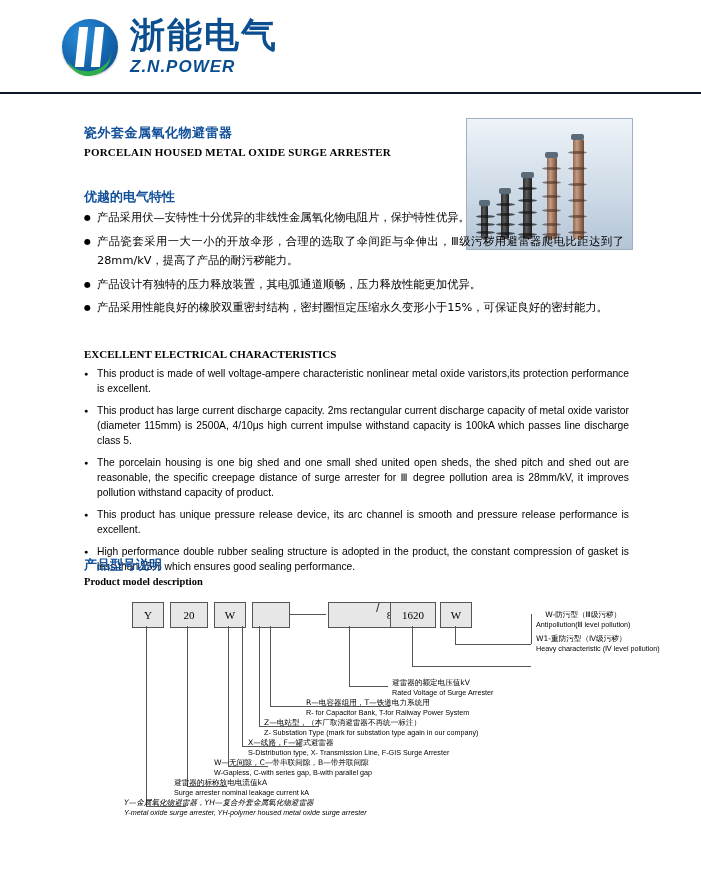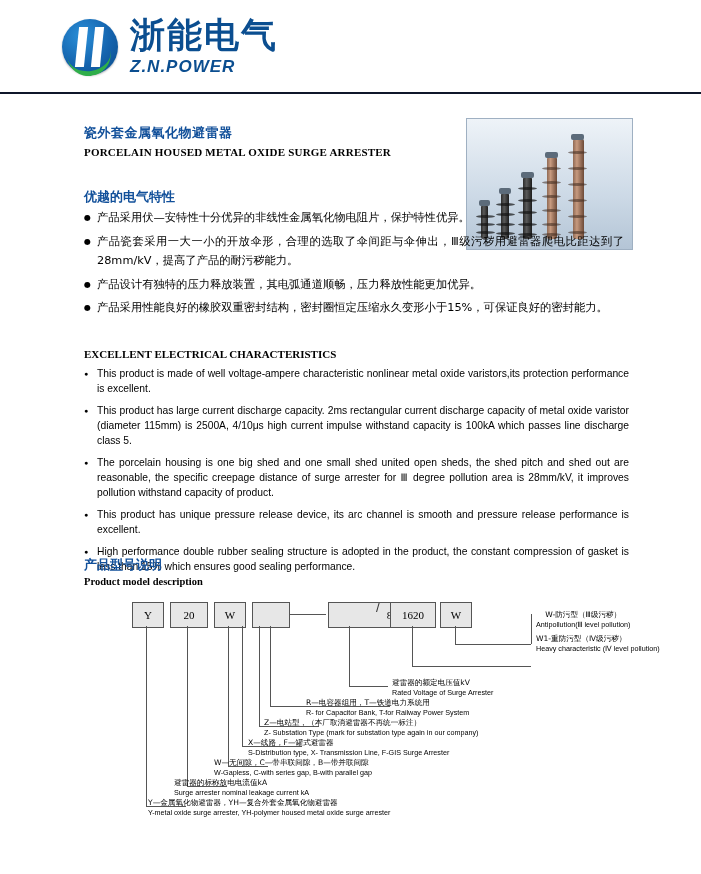--- a/index.html
+++ b/index.html
@@ -416,17 +416,17 @@
   <div class="lbl" style="left:130px; top:162px;">
     <span>W—无间隙，C—带串联间隙，B—带并联间隙</span>
     <span class="en">W-Gapless, C-with series gap, B-with parallel gap</span>
   </div>
 
   <div class="lbl" style="left:90px; top:182px;">
     <span>避雷器的标称放电电流值kA</span>
     <span class="en">Surge arrester nominal leakage current  kA</span>
   </div>
 
-  <div class="lbl" style="left:64px; top:202px;">
+  <div class="lbl" style="left:40px; top:202px;font-style:italic;">
     <span>Y—金属氧化物避雷器，YH—复合外套金属氧化物避雷器</span>
     <span class="en">Y-metal oxide  surge arrester, YH-polymer housed metal oxide surge arrester</span>
   </div>
 </div>
 
 </body></html>

